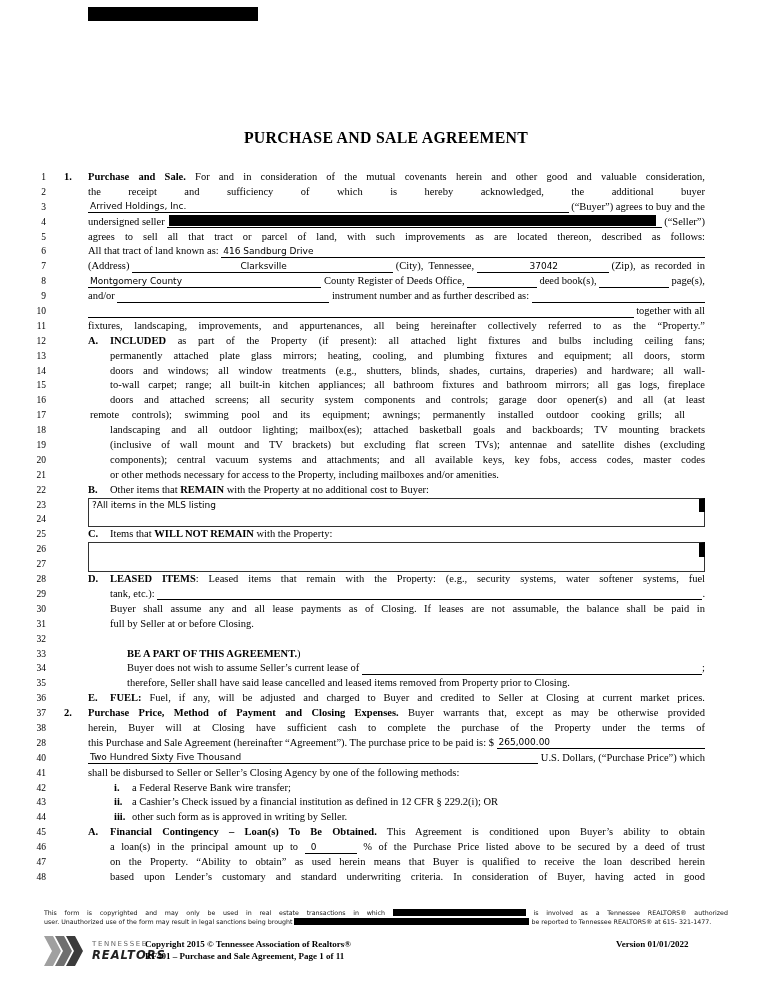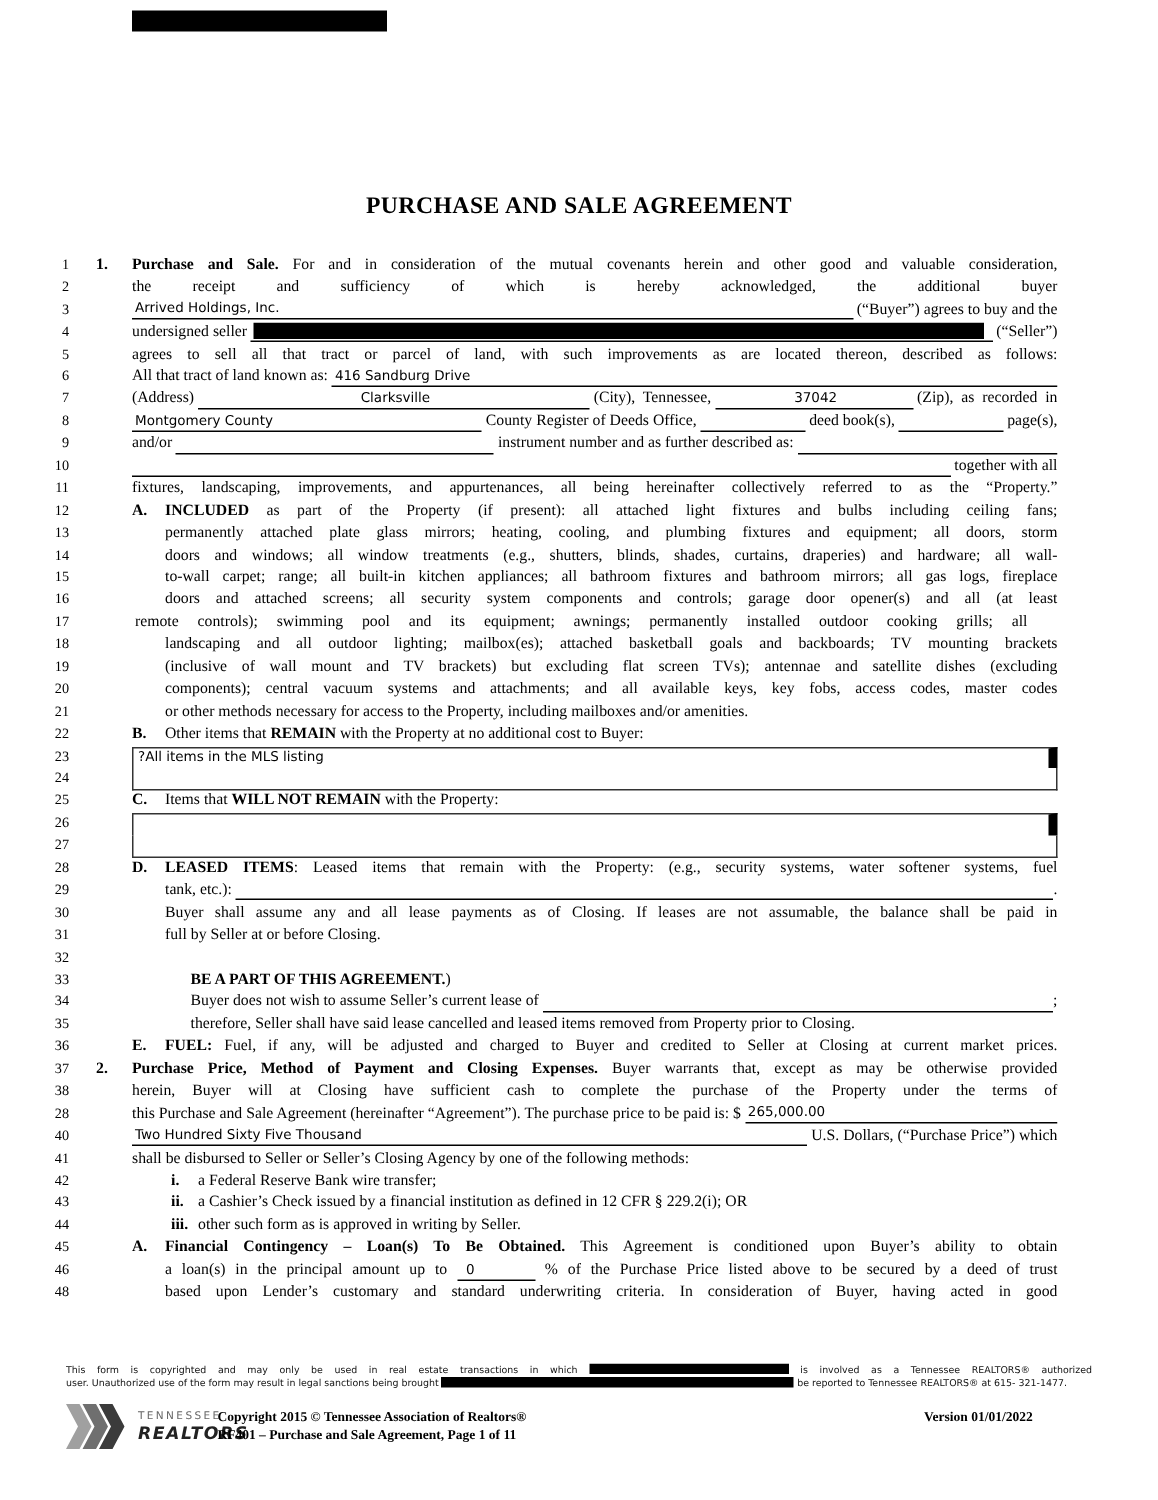--- a/index.html
+++ b/index.html
@@ -283,20 +283,24 @@
     </div>
     <div class="row">
       <div class="num">45</div>
       <div class="content j" style="margin-left: 42px; width: 617px;"><span class="txt s-b fixed" style="width: 22px;">A.</span><span class="txt s-b">Financial Contingency – Loan(s) To Be Obtained.</span><span class="txt s-n">  This Agreement is conditioned upon Buyer’s ability to obtain</span></div>
     </div>
     <div class="row">
       <div class="num">46</div>
       <div class="content j" style="margin-left: 64px; width: 595px;"><span class="txt s-n">a loan(s) in the principal amount up to </span><span class="txt s-v fixed ufix" style="width: 46px;">0</span><span class="txt s-n"> % of the Purchase Price listed above to be secured by a deed of trust</span></div>
     </div>
     <div class="row">
+      <div class="num">47</div>
+      <div class="content j" style="margin-left: 64px; width: 595px;"><span class="txt s-n">on the Property.  “Ability to obtain” as used herein means that Buyer is qualified to receive the loan described herein</span></div>
+    </div>
+    <div class="row">
       <div class="num">48</div>
       <div class="content j" style="margin-left: 64px; width: 595px;"><span class="txt s-n">based upon Lender’s customary and standard underwriting criteria.  In consideration of Buyer, having acted in good</span></div>
     </div>
   </div>
 
 <div class="footnote" id="footnote-1"><span>This form is copyrighted and may only be used in real estate transactions in which </span><span class="fred" style="width: 133px;"></span><span> is involved as a Tennessee REALTORS® authorized</span></div>
 <div class="footnote" id="footnote-2"><span>user. Unauthorized use of the form may result in legal sanctions being brought </span><span class="fred" style="width: 235px;"></span><span> be reported to Tennessee REALTORS® at 615- 321-1477.</span></div>
 
 <div class="logo">
   <svg width="42" height="30" viewBox="0 0 42 30">

